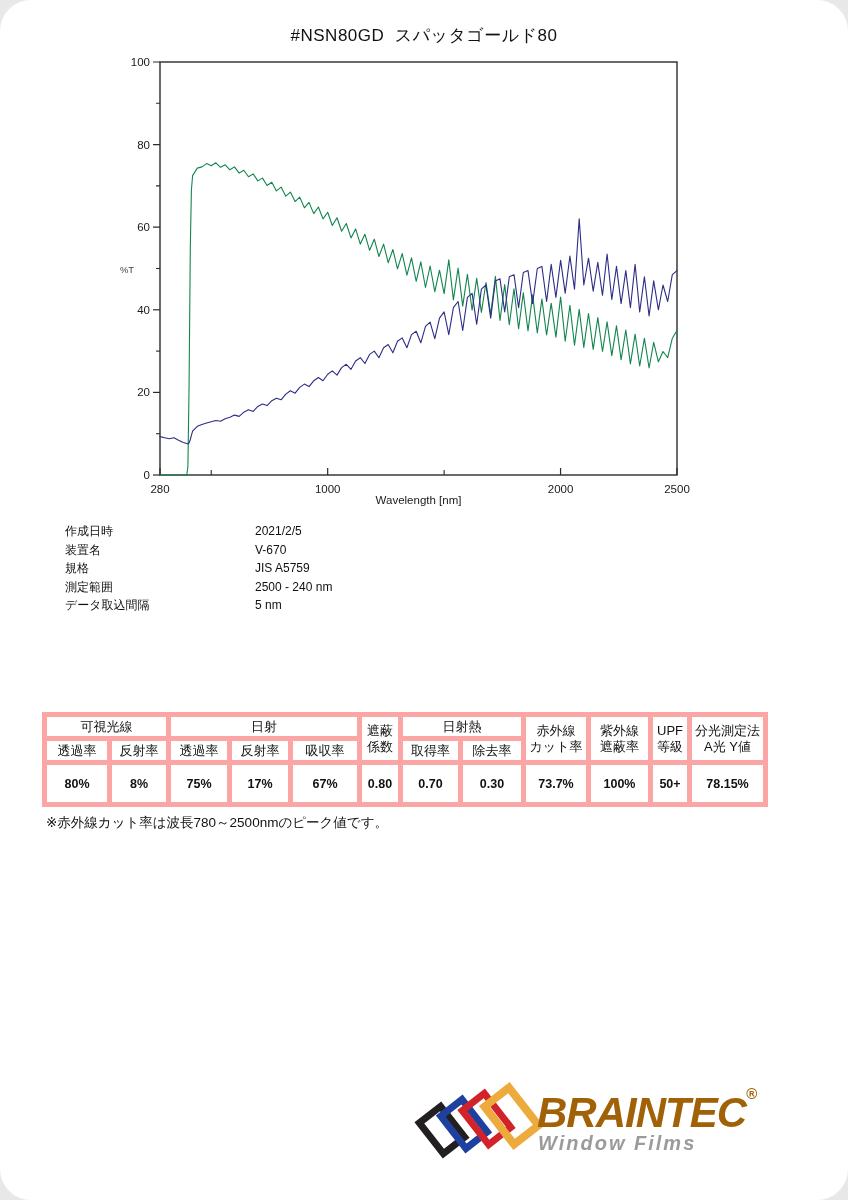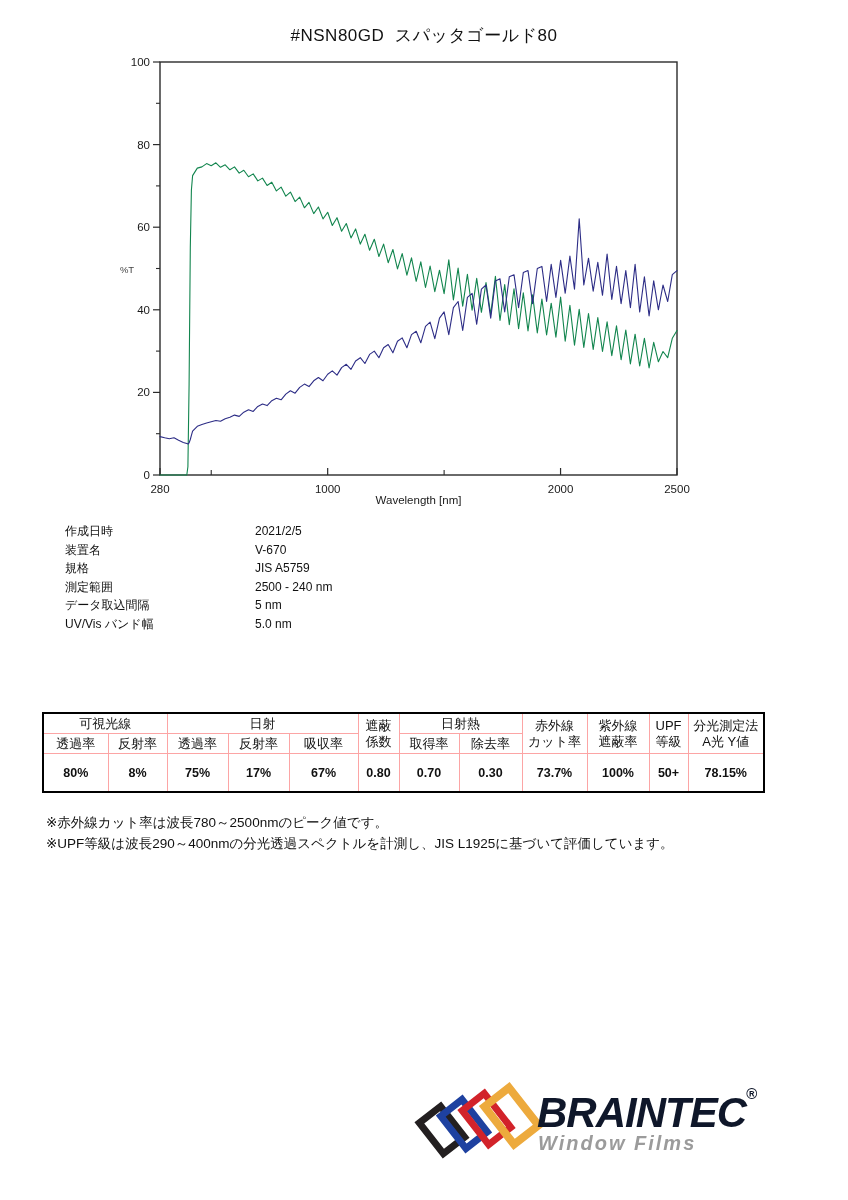--- a/index.html
+++ b/index.html
@@ -1,28 +1,28 @@
 <!DOCTYPE html>
 <html><head>
 <meta charset="utf-8">
 <style>
   html,body{margin:0;padding:0;background:#e8e8e8;}
   .page{position:relative;width:848px;height:1200px;background:#ffffff;margin:0 auto;
-        font-family:"Liberation Sans","DejaVu Sans",sans-serif;color:#111;overflow:hidden;}
+        font-family:"Liberation Sans","DejaVu Sans",sans-serif;color:#111;overflow:hidden;border-radius:31px;}
   .title{position:absolute;top:24px;left:0;width:848px;text-align:center;
          font-size:17px;letter-spacing:.5px;white-space:pre;}
   #chart-svg{position:absolute;top:0;left:0;}
   
   .meta{position:absolute;top:522px;left:65px;font-size:12px;line-height:18.5px;}
   .mrow{display:flex;}
   .mlabel{width:190px;}
   
   .spec{position:absolute;top:712px;left:42px;width:721px;border-collapse:collapse;
         table-layout:fixed;text-align:center;border:2px solid #000;}
-  .spec td{border:1px solid #fca5a5;padding:0;overflow:hidden;margin-top:34px;}
+  .spec td{border:5px solid #fca5a5;padding:0;overflow:hidden;margin-top:34px;}
   .spec tr.h td{height:19px;font-size:13px;line-height:1.18;}
   .spec tr.v td{height:37px;font-size:12.5px;font-weight:bold;}
   
   .notes{position:absolute;top:812px;left:46px;font-size:13.5px;line-height:21px;}
   
   .logo{position:absolute;top:1085px;left:423px;width:370px;height:95px;}
   .frame{position:absolute;transform:rotate(-38deg);background:transparent;}
   .brand{position:absolute;left:114px;top:0px;font-size:42px;font-weight:bold;
          font-style:italic;letter-spacing:-1px;white-space:nowrap;}
   .reg{font-size:15px;vertical-align:28px;font-weight:bold;letter-spacing:0;}
@@ -85,24 +85,20 @@
       <span class="mvalue">JIS A5759</span>
     </div>
     <div class="mrow">
       <span class="mlabel">測定範囲</span>
       <span class="mvalue">2500 - 240 nm</span>
     </div>
     <div class="mrow">
       <span class="mlabel">データ取込間隔</span>
       <span class="mvalue">5 nm</span>
     </div>
-    <div class="mrow">
-      <span class="mlabel">UV/Vis バンド幅</span>
-      <span class="mvalue">5.0 nm</span>
-    </div>
   </div>
 
   <table class="spec">
     <colgroup>
       <col style="width:65px">
         <col style="width:59px">
         <col style="width:61px">
         <col style="width:61px">
       <col style="width:69px">
         <col style="width:41px">
@@ -145,27 +141,26 @@
       <td>73.7%</td>
       <td>100%</td>
       <td>50+</td>
       <td>78.15%</td>
     </tr>
     </tbody>
   </table>
 
   <div class="notes">
     <div>※赤外線カット率は波長780～2500nmのピーク値です。</div>
-    <div>※UPF等級は波長290～400nmの分光透過スペクトルを計測し、JIS L1925に基づいて評価しています。</div>
   </div>
 
   <div class="logo">
     <div class="frame" id="frame0" style="left:2px;top:22px;width:20px;height:32px;border:7px solid #231f20;"></div>
     <div class="frame" id="frame1" style="left:24px;top:15px;width:20px;height:34px;border:7px solid #1e41a0;"></div>
     <div class="frame" id="frame2" style="left:46px;top:9px;width:21px;height:36px;border:7px solid #d2232a;"></div>
     <div class="frame" id="frame3" style="left:69px;top:3px;width:23px;height:40px;border:8px solid #edaa3d;"></div>
-    <div class="brand" id="brand-text" style="color: #0f172a;">
+    <div class="brand" id="brand-text" style="color: #a16207;">
       <span>BRAINTEC</span><span class="reg">®</span>
     </div>
     <div class="tagline" id="tagline-text" style="color: rgb(155, 155, 155);">Window Films</div>
   </div>
 
 </div>
 
 </body></html>

